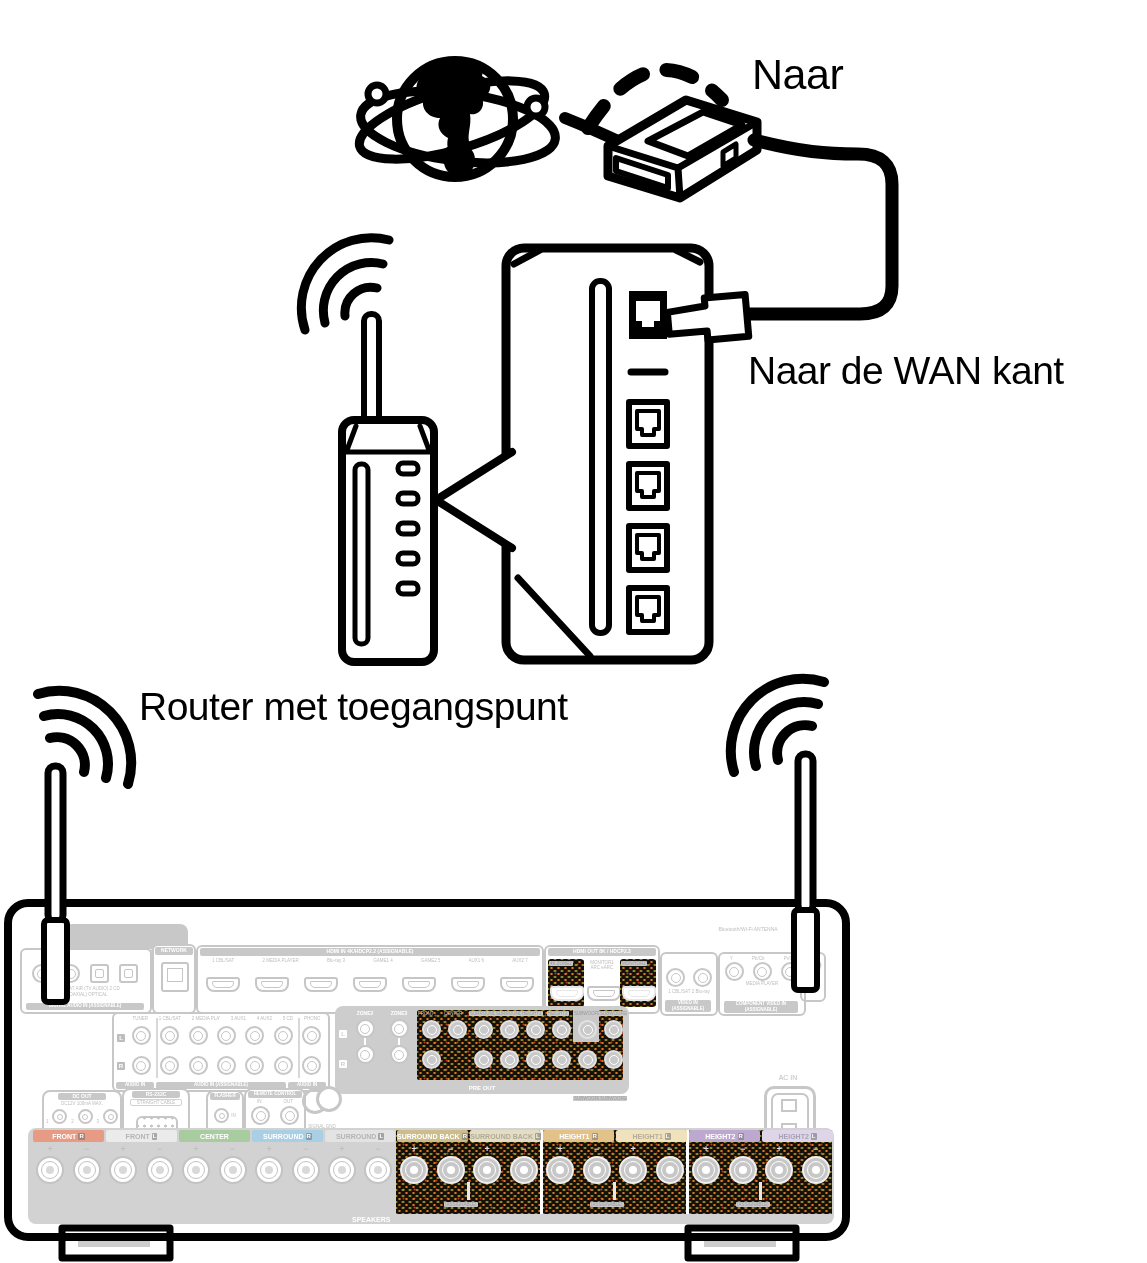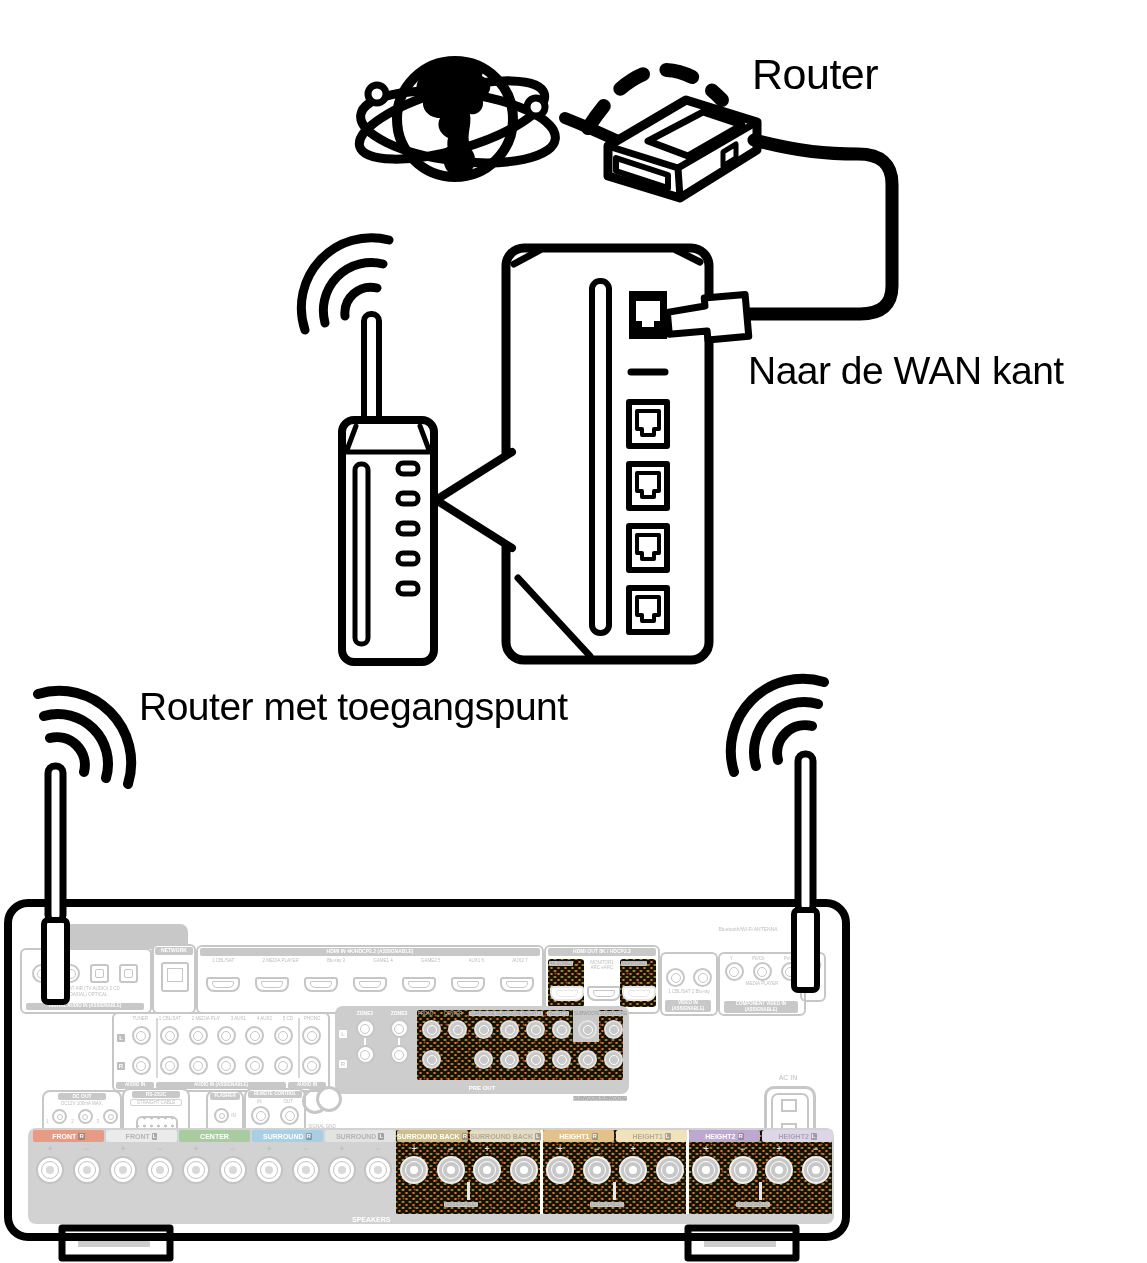--- a/index.html
+++ b/index.html
@@ -72,21 +72,21 @@
   .clab{font-size:4.5px;color:#9a9a9a;background:#c9c9c9;border-radius:1px;padding:0 1px;
         white-space:nowrap;overflow:hidden;max-width:100%;}
   .clab.plain{background:transparent;color:#c9c9c9;}
   .link{width:2px;height:7px;background:#c9c9c9;margin:0 auto;}
 </style>
 </head>
 <body>
 
 <div class="stage">
 
-  <div class="cap" style="left:752px;top:50px;font-size:43px;">Router</div>
+  <div class="cap" style="left:752px;top:50px;font-size:43px;">Naar</div>
   <div class="cap" style="left:748px;top:349px;font-size:39px;">Naar de WAN kant</div>
   <div class="cap" style="left:139px;top:685px;font-size:39px;">Router met toegangspunt</div>
 
   <div class="abs bar t6" style="left:64px;top:924px;width:98px;height:56px;border-radius:8px;
        display:flex;align-items:center;justify-content:center;white-space:normal;padding:0 8px 0 18px;">Bluetooth/Wi-Fi ANTENNA</div>
 
   <div class="blk" style="left:20px;top:948px;width:128px;height:62px;">
     <div class="abs" style="left:10px;top:14px;display:flex;gap:10px;align-items:center;">
       <span class="rca"></span>
       <span class="rca"></span>

